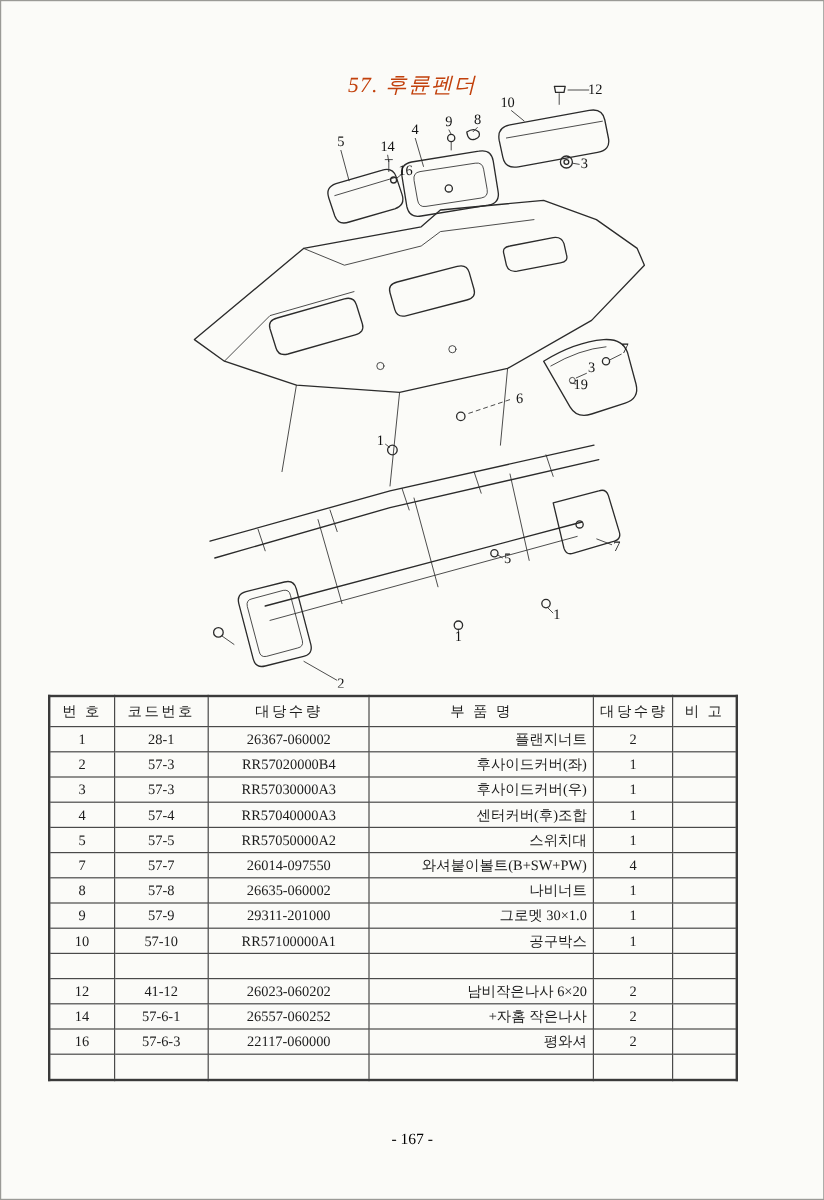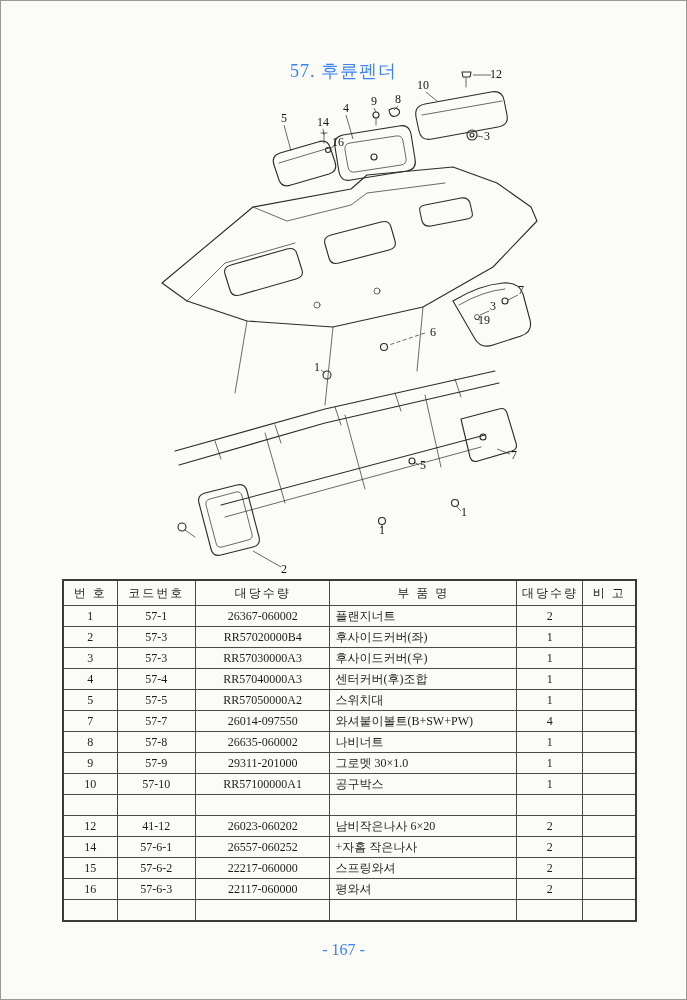--- a/index.html
+++ b/index.html
@@ -11,57 +11,58 @@
     box-sizing:border-box;
     border:1px solid #9a9a96;
     font-family:"Liberation Serif","DejaVu Serif",serif;
     color:#1c1c1c;
     overflow:hidden;
   }
   .title {
     position:absolute; top:58px; left:0; width:100%;
     text-align:center;
     font-size:18px; letter-spacing:1px;
-    color:#3b82f6;
+    color:#c2410c;
+    font-style:italic;
   }
   .diagram {
     position:absolute; top:52px; left:24px;
     width:640px; height:520px;
   }
   .diagram svg { width:100%; height:100%; }
   .ln   { stroke:#2b2b2b; fill:none; stroke-width:1.1; stroke-linejoin:round; stroke-linecap:round; }
   .thin { stroke-width:0.7; }
   .leader { stroke:#2b2b2b; stroke-width:0.7; fill:none; }
   .callout { font-family:"Liberation Serif","DejaVu Serif",serif; font-size:12px; fill:#141414; }
 
   .table-wrap {
-    position:absolute; top:578px; left:61px; width:575px;
+    position:absolute; top:578px; left:39px; width:575px;
   }
   table.parts {
     border-collapse:collapse;
     width:100%;
     table-layout:fixed;
     font-size:12px;
     border:2px solid #3a3a3a;
     background:#fbfbf8;
   }
   table.parts th, table.parts td {
     border:1px solid #4a4a4a;
     padding:1px 5px;
     height:18px;
     overflow:hidden;
     white-space:nowrap;
     font-weight:normal;
   }
   table.parts th { height:22px; text-align:center; letter-spacing:2px; }
   td.c { text-align:center; }
-  td.l { text-align:left;margin-left:11px; }
+  td.l { text-align:right;margin-left:11px; }
   .footer {
     position:absolute; top:940px; left:0; width:100%;
-    text-align:center; font-size:16px; color:#3b82f6;
+    text-align:center; font-size:13px; color:#000000;
   }
 </style>
 </head>
 <body>
 
 <div class="page">
 
   <div class="title">57. 후륜펜더</div>
 
   <div class="diagram">
@@ -185,21 +186,21 @@
           <th>코드번호</th>
           <th>대당수량</th>
           <th>부 품 명</th>
           <th>대당수량</th>
           <th>비 고</th>
         </tr>
       </thead>
       <tbody>
         <tr>
           <td class="c">1</td>
-          <td class="c">57-1</td>
+          <td class="c">28-1</td>
           <td class="c">26367-060002</td>
           <td class="l">플랜지너트</td>
           <td class="c">2</td>
           <td class="c"></td>
         </tr>
         <tr>
           <td class="c">2</td>
           <td class="c">57-3</td>
           <td class="c">RR57020000B4</td>
           <td class="l">후사이드커버(좌)</td>
@@ -280,28 +281,20 @@
         </tr>
         <tr>
           <td class="c">14</td>
           <td class="c">57-6-1</td>
           <td class="c">26557-060252</td>
           <td class="l">+자홈 작은나사</td>
           <td class="c">2</td>
           <td class="c"></td>
         </tr>
         <tr>
-          <td class="c">15</td>
-          <td class="c">57-6-2</td>
-          <td class="c">22217-060000</td>
-          <td class="l">스프링와셔</td>
-          <td class="c">2</td>
-          <td class="c"></td>
-        </tr>
-        <tr>
           <td class="c">16</td>
           <td class="c">57-6-3</td>
           <td class="c">22117-060000</td>
           <td class="l">평와셔</td>
           <td class="c">2</td>
           <td class="c"></td>
         </tr>
         <tr>
           <td class="c"></td>
           <td class="c"></td>

